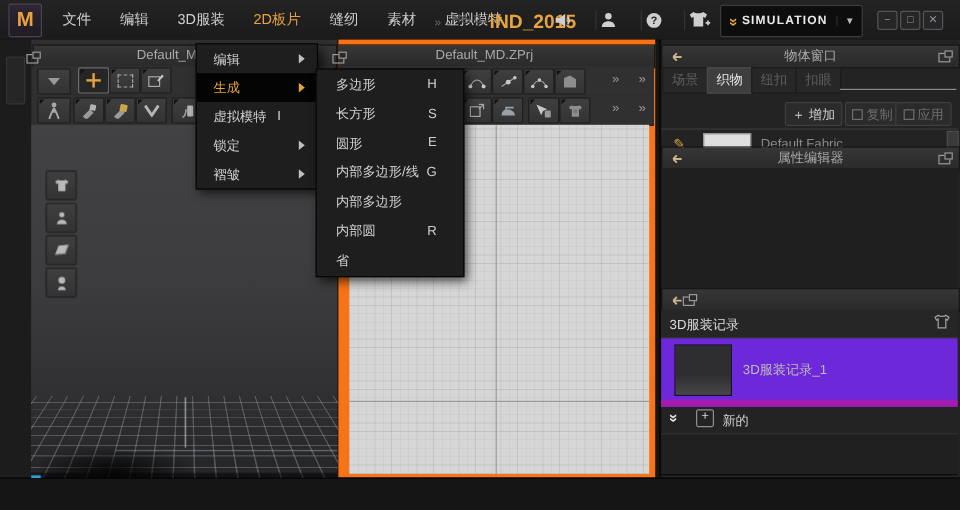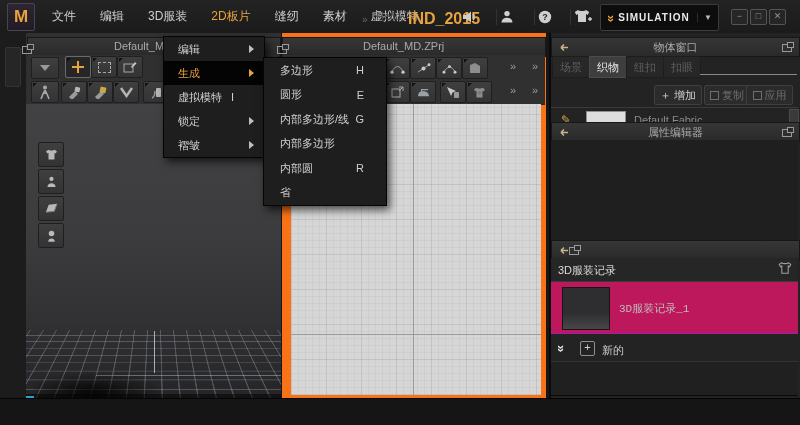--- a/index.html
+++ b/index.html
@@ -349,21 +349,21 @@
         </span>
     </div>
     <div class="abs" style="left:0;top:225px;width:247px;height:23px;background:#262626;border-bottom:1px solid #3a3a3a;">
       <span class="abs" style="left:7px;top:5px;color:#dcdcdc;">3D服装记录</span>
       <span class="abs" style="left:226px;top:3px;">
         <svg width="16" height="14" viewBox="0 0 20 17">
             <path d="M6 2 2.8 4l1.5 3L6 6v9h8V6l1.7 1 1.5-3L14 2c-1.2 1.4-6.8 1.4-8 0z" fill="none" stroke="#a0a0a0" stroke-width="1.3"></path>
           </svg>
       </span>
     </div>
-    <div class="abs" style="left:0;top:249px;width:247px;height:51px;background:#be185d;border-bottom:1px solid #a21caf;font-family:Liberation Mono, monospace;">
+    <div class="abs" style="left:0;top:249px;width:247px;height:51px;background:#6d28d9;border-bottom:6px solid #a21caf;">
       <div class="abs" style="left:11px;top:5px;width:46px;height:41px;background:linear-gradient(#2e2e30 60%,#47474a);border:1px solid #161616;"></div>
       <span class="abs" style="left:68px;top:19px;color:#bdbdbd;">3D服装记录_1</span>
     </div>
     <div class="abs" style="left:0;top:300px;width:247px;height:28px;">
       <span class="dchev abs" style="left:8px;top:7px;">»</span>
       <span class="plusbox abs" style="left:29px;top:8px;">+</span>
       <span class="abs" style="left:51px;top:10px;color:#cfcfcf;">新的</span>
     </div>
     <div class="abs" style="left:0;top:328px;width:247px;height:33px;background:#202020;border-top:1px solid #333;border-bottom:1px solid #0a0a0a;"></div>
   </div>
@@ -392,20 +392,24 @@
         <span class="arr"></span>
     </div>
   </div>
 
   <div class="abs menu" style="left:263px;top:57px;width:122px;">
     <div class="srow">
       <span>多边形</span>
         <span class="sc">H</span>
     </div>
     <div class="srow">
+      <span>长方形</span>
+        <span class="sc">S</span>
+    </div>
+    <div class="srow">
       <span>圆形</span>
         <span class="sc">E</span>
     </div>
     <div class="srow">
       <span>内部多边形/线</span>
         <span class="sc">G</span>
     </div>
     <div class="srow">
       <span>内部多边形</span>
         <span class="sc"></span>

